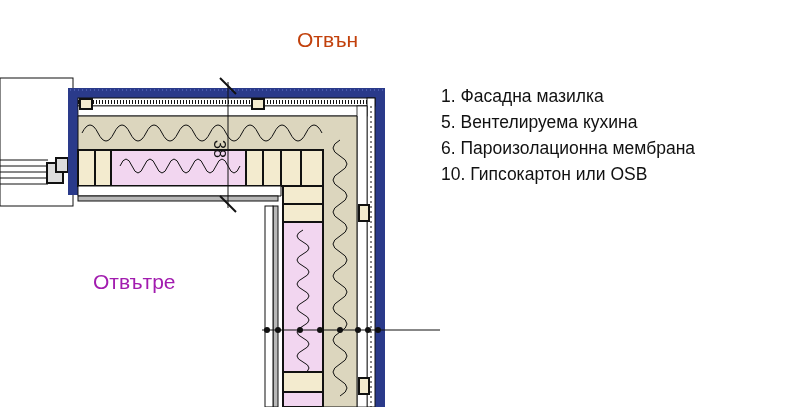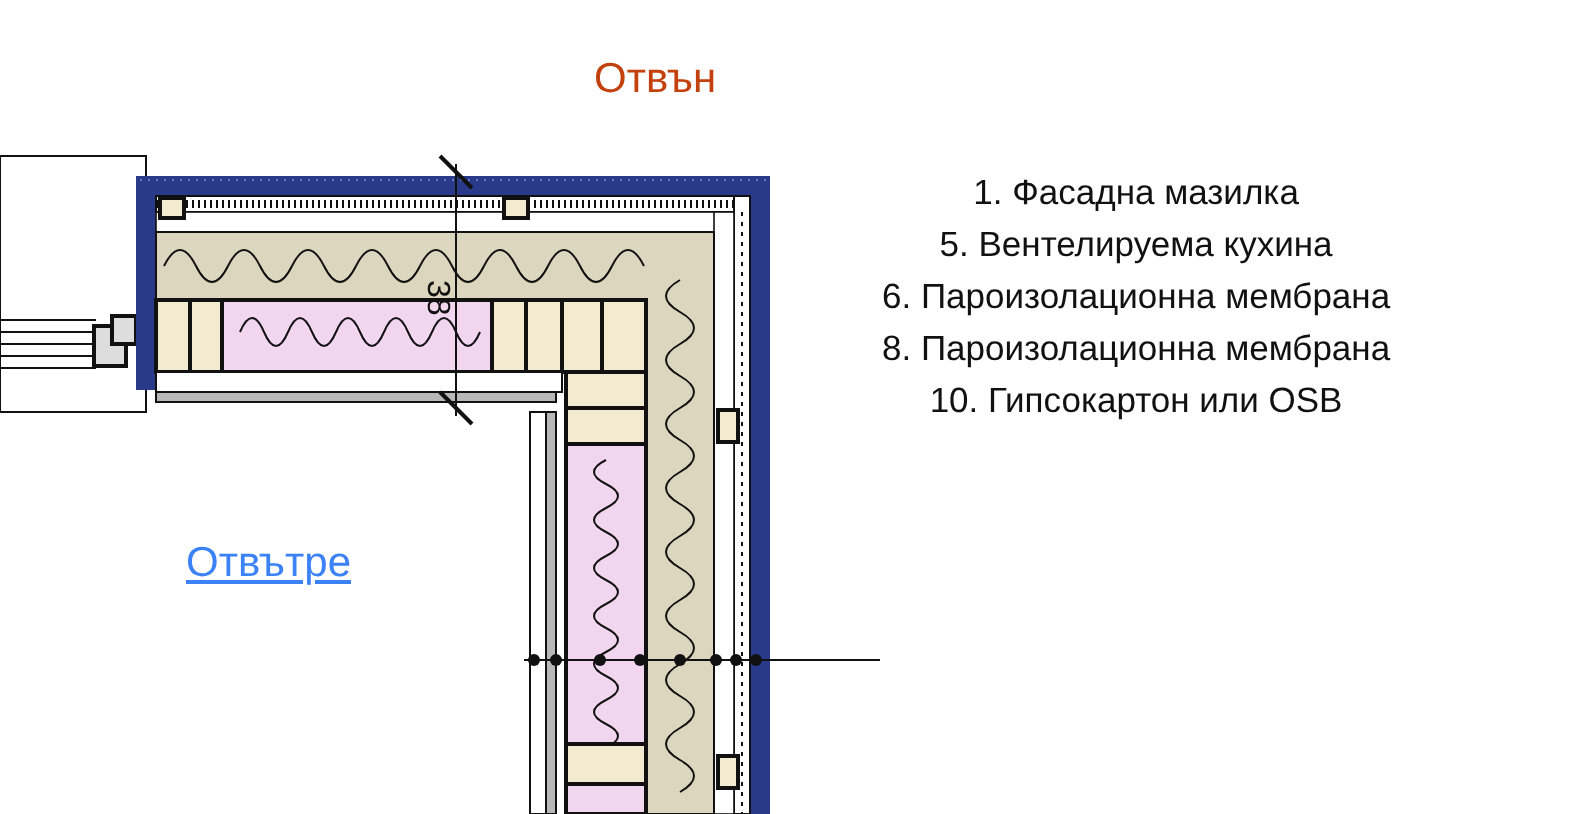--- a/index.html
+++ b/index.html
@@ -1,19 +1,19 @@
 <!DOCTYPE html>
 <html><head>
 <meta charset="utf-8">
 <style>
   html, body { margin:0; padding:0; background:#ffffff; }
   body { width:785px; height:407px; position:relative; overflow:hidden; font-family:"Liberation Sans", sans-serif; }
   .label-out { position:absolute; left:297px; top:28px; font-size:21px; color:#c2410c; }
-  .label-in { position:absolute; left:93px; top:270px; font-size:21px; color:#3b82f6;text-decoration:underline; }
-  .legend { position:absolute; left:441px; top:84px; font-size:17.5px; color:#111; line-height:25.9px;text-align:center; }
+  .label-in { position:absolute; left:93px; top:270px; font-size:21px; color:#a21caf; }
+  .legend { position:absolute; left:441px; top:84px; font-size:17.5px; color:#111; line-height:25.9px; }
   .legend div { white-space:nowrap; }
   svg.diagram { position:absolute; left:0; top:0; }
 </style>
 </head>
 <body>
 
 <svg class="diagram" width="785" height="407" viewBox="0 0 785 407">
 
   <g>
     <rect x="0" y="78" width="73" height="128" fill="#fff" stroke="#111" stroke-width="1"></rect>
@@ -101,15 +101,14 @@
   </g>
 </svg>
 
 <div class="label-out">Отвън</div>
 <div class="label-in">Отвътре</div>
 
 <div class="legend">
   <div>1. Фасадна мазилка</div>
   <div>5. Вентелируема кухина</div>
   <div>6. Пароизолационна мембрана</div>
-  <div>8. Пароизолационна мембрана</div>
   <div>10. Гипсокартон или OSB</div>
 </div>
 
 </body></html>

